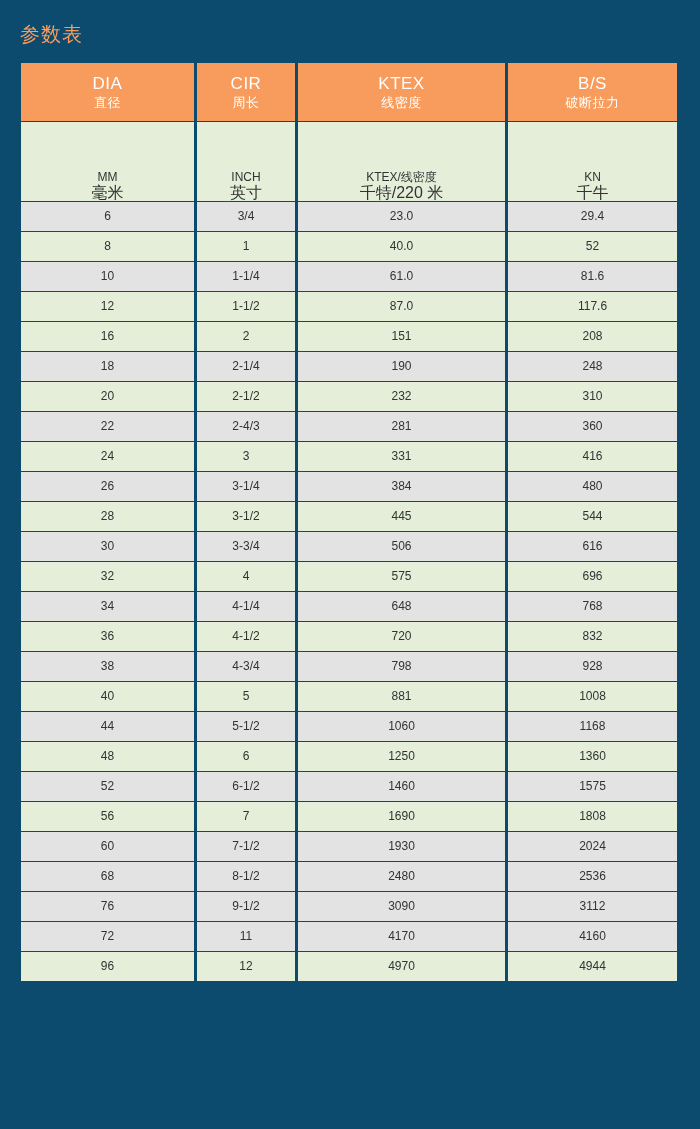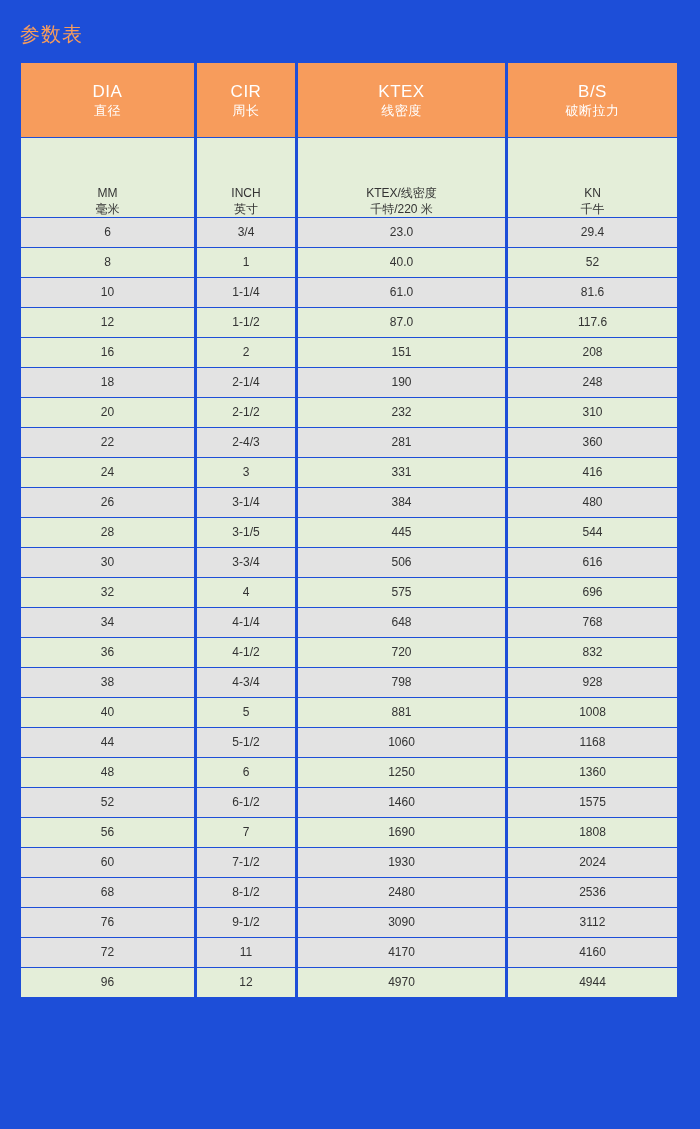--- a/index.html
+++ b/index.html
@@ -12,21 +12,21 @@
     height: 1129px;
     background: #e6e6e6;
     font-family: "Liberation Sans", "DejaVu Sans", sans-serif;
     -webkit-font-smoothing: antialiased;
     overflow: hidden;
   }
   .page {
     position: relative;
     width: 700px;
     height: 1129px;
-    background: #1d4ed8;
+    background: #0c4a6e;
     box-sizing: border-box;
   }
   .page-title {
     position: absolute;
     left: 20px;
     top: 21px;
     font-size: 20px;
     line-height: 26px;
     letter-spacing: 1px;
     color: #f79c5c;
@@ -49,21 +49,21 @@
 
   .spec-table th,
   .spec-table td {
     padding: 0;
     margin: 0;
     text-align: center;
     vertical-align: middle;
   }
   .hdr-cell {
     background: #f79c5c;
-    height: 74px;
+    height: 58px;
     color: #ffffff;
     font-weight: 400;
   }
   .hdr-en {
     display: block;
     font-size: 17px;
     line-height: 21px;
     letter-spacing: 0.5px;
   }
   .hdr-cn {
@@ -79,21 +79,21 @@
     font-weight: 400;
   }
   .sub-l1 {
     display: block;
     font-size: 12px;
     line-height: 16px;
     margin-top: 47px;
   }
   .sub-l2 {
     display: block;
-    font-size: 12px;
+    font-size: 16px;
     line-height: 16px;
   }
   tr.row-odd  td { background: #e3e3e3; }
   tr.row-even td { background: #e4eed9; }
   .body-cell {
     height: 29px;
     font-size: 12px;
     line-height: 29px;
     color: #333333;
     font-weight: 400;
@@ -207,21 +207,21 @@
           <td class="body-cell">416</td>
         </tr>
         <tr class="row-odd">
           <td class="body-cell">26</td>
           <td class="body-cell">3-1/4</td>
           <td class="body-cell">384</td>
           <td class="body-cell">480</td>
         </tr>
         <tr class="row-even">
           <td class="body-cell">28</td>
-          <td class="body-cell">3-1/5</td>
+          <td class="body-cell">3-1/2</td>
           <td class="body-cell">445</td>
           <td class="body-cell">544</td>
         </tr>
         <tr class="row-odd">
           <td class="body-cell">30</td>
           <td class="body-cell">3-3/4</td>
           <td class="body-cell">506</td>
           <td class="body-cell">616</td>
         </tr>
         <tr class="row-even">

